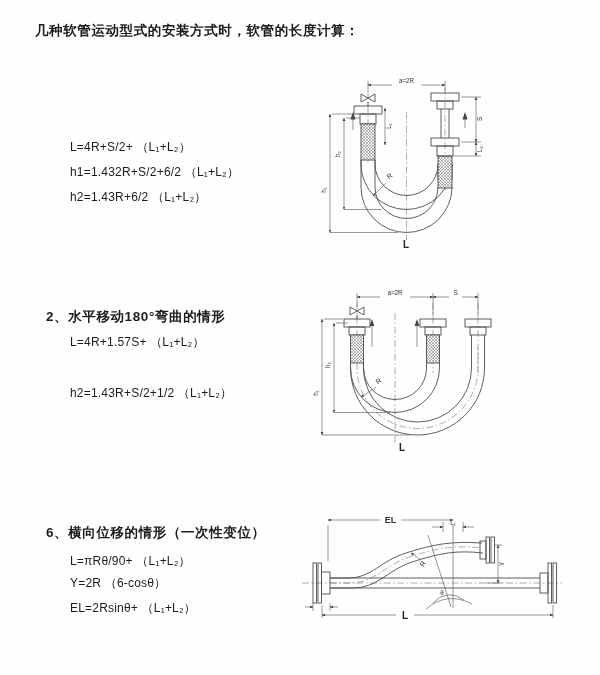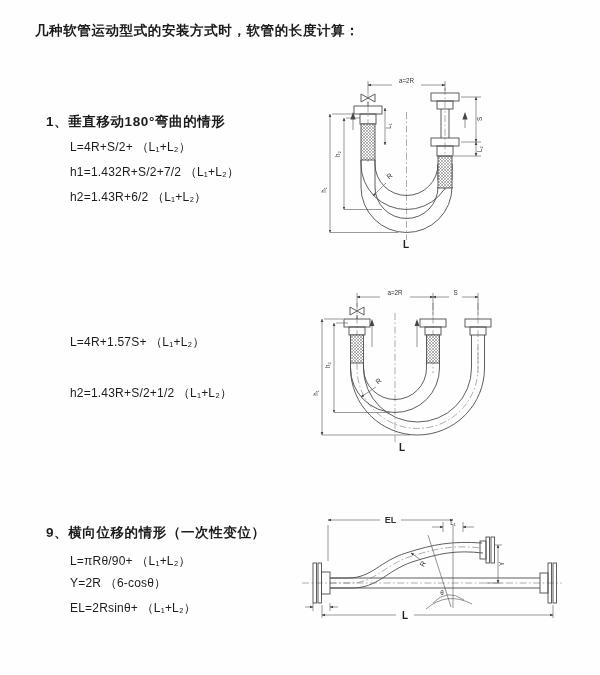--- a/index.html
+++ b/index.html
@@ -21,29 +21,29 @@
   .dtxt-b{font-family:"Liberation Sans","DejaVu Sans",sans-serif;font-size:10px;font-weight:700;fill:#222;}
   .mid{text-anchor:middle;}
 </style>
 </head>
 <body>
 
 <div class="page">
 
   <div class="title">几种软管运动型式的安装方式时，软管的长度计算：</div>
 
-  <div class="sec-h" style="left:46px;top:113px">1、垂直移动180°弯曲的情形</div>
   <div class="fml" style="left:70px;top:139px">L=4R+S/2+ （L₁+L₂）</div>
-  <div class="fml" style="left:70px;top:164px">h1=1.432R+S/2+7/2 （L₁+L₂）</div>
+  <div class="fml" style="left:70px;top:164px">h1=1.432R+S/2+6/2 （L₁+L₂）</div>
   <div class="fml" style="left:70px;top:189px">h2=1.43R+6/2 （L₁+L₂）</div>
 
+  <div class="sec-h" style="left:46px;top:308px">2、水平移动180°弯曲的情形</div>
   <div class="fml" style="left:70px;top:334px">L=4R+1.57S+ （L₁+L₂）</div>
   <div class="fml" style="left:70px;top:385px">h2=1.43R+S/2+1/2 （L₁+L₂）</div>
 
-  <div class="sec-h" style="left:46px;top:524px">9、横向位移的情形（一次性变位）</div>
+  <div class="sec-h" style="left:46px;top:524px">6、横向位移的情形（一次性变位）</div>
   <div class="fml" style="left:70px;top:553px">L=πRθ/90+ （L₁+L₂）</div>
   <div class="fml" style="left:70px;top:575px">Y=2R （6-cosθ）</div>
   <div class="fml" style="left:70px;top:600px">EL=2Rsinθ+ （L₁+L₂）</div>
 
   <svg style="left:310px;top:68px" width="290" height="200" viewBox="0 0 290 200">
     <defs>
       <pattern id="braid" width="3" height="3" patternUnits="userSpaceOnUse">
         <path d="M0,3 L3,0 M0,0 L3,3" stroke="#6b6b6b" stroke-width="0.5"></path>
       </pattern>
       <marker id="arr" viewBox="0 0 10 10" refX="9" refY="5" markerWidth="5.5" markerHeight="5.5" orient="auto-start-reverse">

